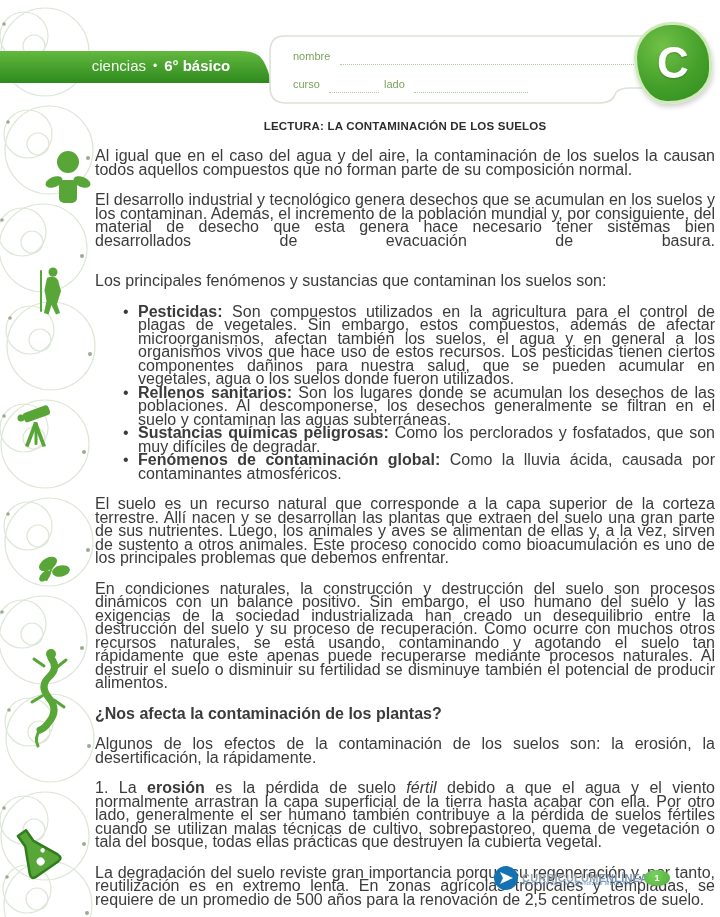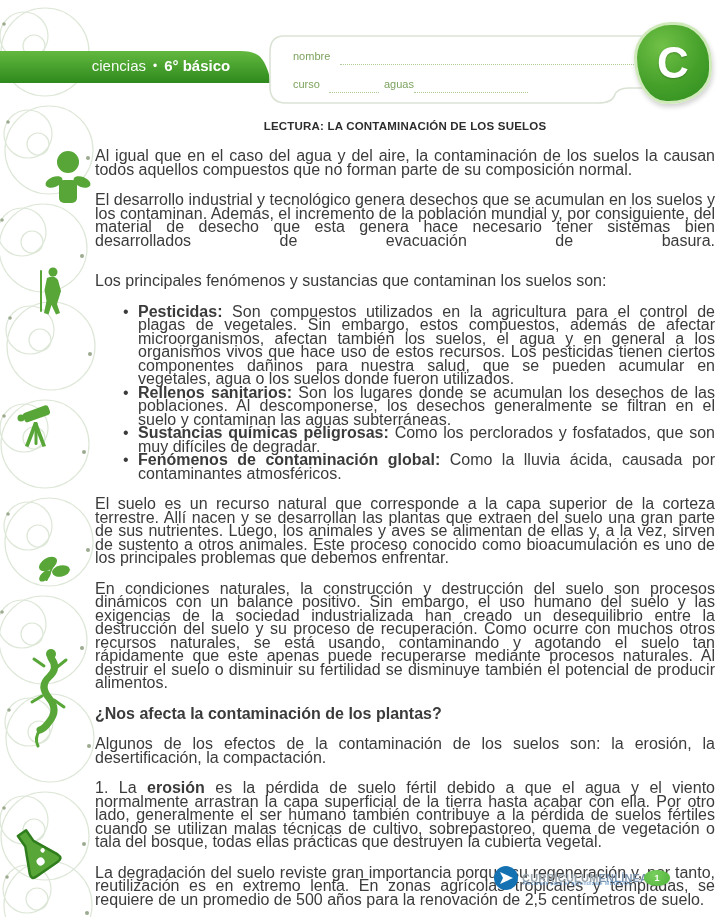--- a/index.html
+++ b/index.html
@@ -41,21 +41,21 @@
     position:absolute;left:95px;top:149px;width:620px;
     font-size:16px;line-height:13.5px;color:#3b3b3b;text-align:justify;
   }
   .reading-body p{margin:0 0 17px 0;}
   .reading-body p.stretch{text-align-last:justify;margin-bottom:27px;}
   .reading-body p.subhead{font-weight:700;}
   .reading-body ul{list-style:none;margin:16px 0 17px 26px;padding:0;}
   .reading-body li{position:relative;padding-left:17px;}
   .reading-body li::before{content:"\2022";position:absolute;left:2px;top:0;}
   .b{font-weight:700;}
-  .i{margin-top:15px;}
+  .i{font-style:italic;margin-top:15px;}
   
   .footer{position:absolute;left:0;top:860px;width:720px;height:40px;}
   .footer-logo{position:absolute;left:492px;top:4px;}
   .brand{position:absolute;left:522px;top:8px;white-space:nowrap;}
   .brand .b1{font-weight:700;font-size:11px;color:#9aa5ad;letter-spacing:.2px;}
   .brand .b2{font-weight:700;font-size:11px;color:#7b93ad;letter-spacing:.2px;}
   .tagline{position:absolute;left:523px;top:20px;font-size:5.5px;color:#5b8fc3;letter-spacing:.3px;}
   .page-badge{
     position:absolute;left:644px;top:10px;width:26px;height:16px;border-radius:50%;
     background:radial-gradient(circle at 40% 30%, #79cf5e, #4db238);
@@ -144,42 +144,42 @@
   <span class="subject">ciencias</span><span class="sep">•</span><span class="grade">6° básico</span>
 </div>
 
 <svg class="formbox-svg" width="720" height="120" viewBox="0 0 720 120" xmlns="http://www.w3.org/2000/svg">
   <path d="M284 36 L684 36 Q700 36 700 52 L700 73 Q700 88 684 88 L629 88 Q617 88 614.5 95.5 Q612 103 598 103 L286 103 Q270 103 270 87 L270 52 Q270 36 284 36 Z" fill="#ffffff" stroke="#dbe3d5" stroke-width="1.6"></path>
 </svg>
 <div class="form-label" style="left:293px;top:50px;">nombre</div>
 <div class="dotline" style="left:340px;top:63px;width:356px;"></div>
 <div class="form-label" style="left:293px;top:78px;">curso</div>
 <div class="dotline" style="left:329px;top:91px;width:50px;"></div>
-<div class="form-label" style="left:384px;top:78px;">aguas</div>
+<div class="form-label" style="left:384px;top:78px;">lado</div>
 <div class="dotline" style="left:414px;top:91px;width:114px;"></div>
 
 <div class="clogo">
   <span>C</span>
 </div>
 
 <div class="doc-title">LECTURA: LA CONTAMINACIÓN DE LOS SUELOS</div>
 <div class="reading-body">
     <p><span>Al igual que en el caso del agua y del aire, la contaminación de los suelos la causan todos aquellos compuestos que no forman parte de su composición normal.</span></p>
     <p class="stretch"><span>El desarrollo industrial y tecnológico genera desechos que se acumulan en los suelos y los contaminan. Además, el incremento de la población mundial y, por consiguiente, del material de desecho que esta genera hace necesario tener sistemas bien desarrollados de evacuación de basura.</span></p>
     <p><span>Los principales fenómenos y sustancias que contaminan los suelos son:</span></p>
     <ul>
       <li><span class="b">Pesticidas:</span><span> Son compuestos utilizados en la agricultura para el control de plagas de vegetales. Sin embargo, estos compuestos, además de afectar microorganismos, afectan también los suelos, el agua y en general a los organismos vivos que hace uso de estos recursos. Los pesticidas tienen ciertos componentes dañinos para nuestra salud, que se pueden acumular en vegetales, agua o los suelos donde fueron utilizados.</span></li>
       <li><span class="b">Rellenos sanitarios:</span><span> Son los lugares donde se acumulan los desechos de las poblaciones. Al descomponerse, los desechos generalmente se filtran en el suelo y contaminan las aguas subterráneas.</span></li>
       <li><span class="b">Sustancias químicas peligrosas:</span><span> Como los perclorados y fosfatados, que son muy difíciles de degradar.</span></li>
       <li><span class="b">Fenómenos de contaminación global:</span><span> Como la lluvia ácida, causada por contaminantes atmosféricos.</span></li>
     </ul>
     <p><span>El suelo es un recurso natural que corresponde a la capa superior de la corteza terrestre. Allí nacen y se desarrollan las plantas que extraen del suelo una gran parte de sus nutrientes. Luego, los animales y aves se alimentan de ellas y, a la vez, sirven de sustento a otros animales. Este proceso conocido como bioacumulación es uno de los principales problemas que debemos enfrentar.</span></p>
     <p><span>En condiciones naturales, la construcción y destrucción del suelo son procesos dinámicos con un balance positivo. Sin embargo, el uso humano del suelo y las exigencias de la sociedad industrializada han creado un desequilibrio entre la destrucción del suelo y su proceso de recuperación. Como ocurre con muchos otros recursos naturales, se está usando, contaminando y agotando el suelo tan rápidamente que este apenas puede recuperarse mediante procesos naturales. Al destruir el suelo o disminuir su fertilidad se disminuye también el potencial de producir alimentos.</span></p>
     <p class="subhead"><span>¿Nos afecta la contaminación de los plantas?</span></p>
-    <p><span>Algunos de los efectos de la contaminación de los suelos son: la erosión, la desertificación, la compactación.</span></p>
+    <p><span>Algunos de los efectos de la contaminación de los suelos son: la erosión, la desertificación, la rápidamente.</span></p>
     <p><span>1. La </span><span class="b">erosión</span><span> es la pérdida de suelo </span><span class="i">fértil</span><span> debido a que el agua y el viento normalmente arrastran la capa superficial de la tierra hasta acabar con ella. Por otro lado, generalmente el ser humano también contribuye a la pérdida de suelos fértiles cuando se utilizan malas técnicas de cultivo, sobrepastoreo, quema de vegetación o tala del bosque, todas ellas prácticas que destruyen la cubierta vegetal.</span></p>
     <p><span>La degradación del suelo reviste gran importancia porque su regeneración y, por tanto, reutilización es en extremo lenta. En zonas agrícolas tropicales y templadas, se requiere de un promedio de 500 años para la renovación de 2,5 centímetros de suelo.</span></p>
   </div>
 
 <div class="footer">
   <svg class="footer-logo" width="28" height="28" viewBox="0 0 28 28" xmlns="http://www.w3.org/2000/svg">
     <circle cx="14" cy="14" r="12" fill="#1472b2"></circle>
     <path d="M8 8 L21 14 L8 20 L11 14 Z" fill="#ffffff"></path>
   </svg>
   <div class="brand">

